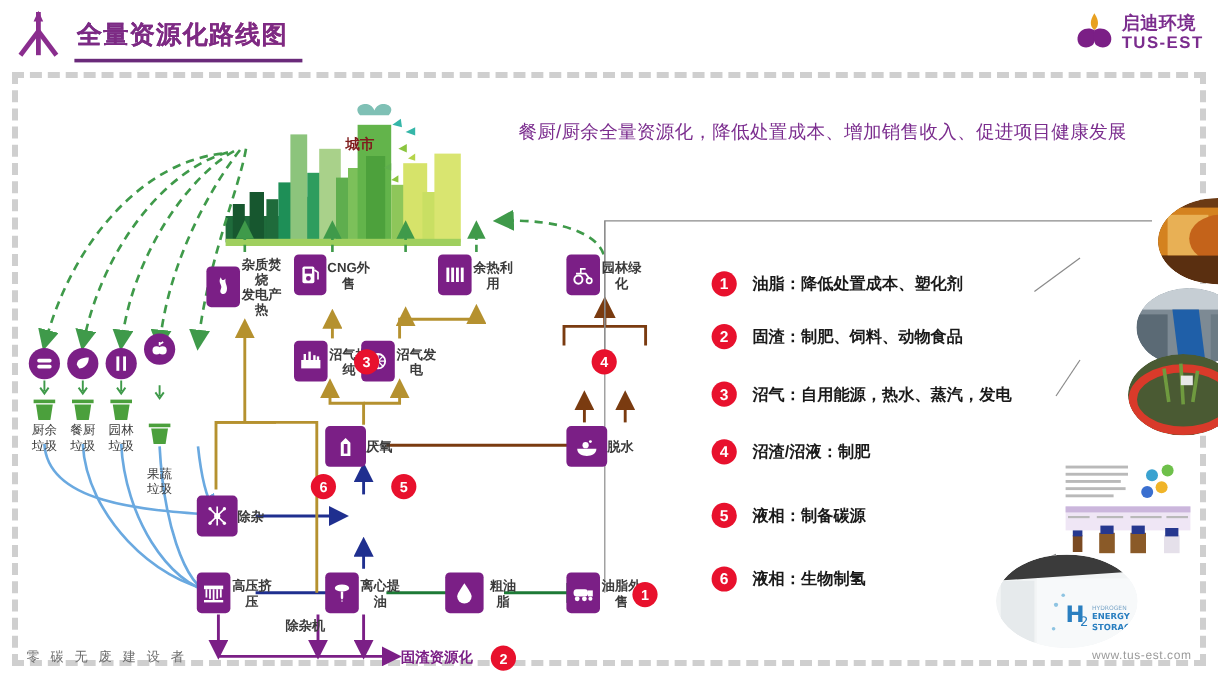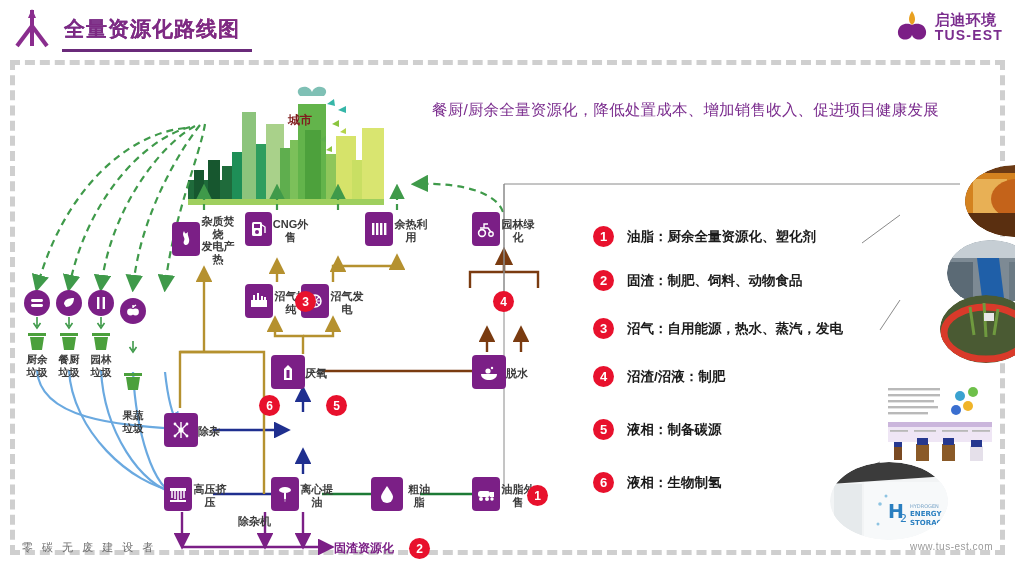--- a/index.html
+++ b/index.html
@@ -37,21 +37,21 @@
   .tile{width:34px;height:34px;border-radius:4px;background:#7b1f86;
     display:flex;align-items:center;justify-content:center;color:#fff;}
   .tile svg{display:block;}
   .nlabel{margin-top:3px;font-size:11px;color:#3b3b3b;text-align:center;line-height:1.15;white-space:pre-line;font-weight:bold;}
 
   
   .src{position:absolute;display:flex;flex-direction:column;align-items:center;width:44px;margin-left:-22px;}
   .src-circle{width:26px;height:26px;border-radius:50%;background:#7b1f86;display:flex;align-items:center;justify-content:center;}
   .src-arrow{width:10px;height:13px;margin:1px 0;}
   .bin{width:22px;height:20px;}
-  .src-label{margin-top:2px;font-size:10.5px;color:#3b3b3b;line-height:1.2;white-space:pre-line;font-weight:bold;}
+  .src-label{margin-top:2px;font-size:10.5px;color:#3b3b3b;line-height:1.2;white-space:pre-line;font-weight:normal;}
 
   
   .badge{position:absolute;width:19px;height:19px;border-radius:50%;background:#e8112d;
     color:#fff;font-size:12px;font-weight:bold;display:flex;align-items:center;justify-content:center;
     box-shadow:0 0 0 1px #e8112d;}
   .legend-badge{position:absolute;width:21px;height:21px;border-radius:50%;background:#e8112d;
     color:#fff;font-size:13px;font-weight:bold;display:flex;align-items:center;justify-content:center;}
   .legend-text{position:absolute;font-size:13.5px;color:#1a1a1a;white-space:nowrap;font-weight:bold;}
 
   
@@ -263,21 +263,21 @@
     <svg class="src-arrow" viewBox="0 0 10 13">
         <path d="M5 0 L5 9 M1.5 6 L5 11 L8.5 6" stroke="#3f9a4a" stroke-width="1.6" fill="none"></path>
       </svg>
     <svg class="bin" viewBox="0 0 22 20">
         <rect x="2" y="2" width="18" height="3" fill="#4ba03c"></rect>
         <path d="M4 6 L18 6 L16 19 L6 19 Z" fill="#4ba03c"></path>
       </svg>
     <div class="src-label">园林
 垃圾</div>
   </div>
-  <div class="src" style="left:133px;top:298px;gap:16px;">
+  <div class="src" style="left:133px;top:278px;gap:16px;">
     <div class="src-circle">
       <svg width="16" height="16" viewBox="0 0 16 16">
           <circle cx="5.5" cy="9" r="3.4" fill="#fff"></circle>
           <circle cx="10.5" cy="9" r="3.4" fill="#fff"></circle>
           <path d="M8 5 L8 2 M8 4 L11 2" stroke="#fff" stroke-width="1.4"></path>
         </svg>
     </div>
     <svg class="src-arrow" viewBox="0 0 10 13">
         <path d="M5 0 L5 9 M1.5 6 L5 11 L8.5 6" stroke="#3f9a4a" stroke-width="1.6" fill="none"></path>
       </svg>
@@ -544,21 +544,21 @@
         <text x="80" y="54" font-family="DejaVu Sans" font-size="7" font-weight="bold" fill="#2a7fc0">ENERGY</text>
         <text x="80" y="63" font-family="DejaVu Sans" font-size="7" font-weight="bold" fill="#2a7fc0">STORAGE</text>
         <circle cx="50" cy="42" r="1.8" fill="#8ec4e2"></circle>
           <circle cx="56" cy="34" r="1.5" fill="#8ec4e2"></circle>
           <circle cx="48" cy="62" r="1.5" fill="#8ec4e2"></circle>
       </g>
     </svg>
   </div>
 
   <div class="legend-badge" style="left:593px;top:226px;">1</div>
-  <div class="legend-text" style="left:627px;top:228px;">油脂：厨余全量资源化、塑化剂</div>
+  <div class="legend-text" style="left:627px;top:228px;">油脂：降低处置成本、塑化剂</div>
 
   <div class="legend-badge" style="left:593px;top:270px;">2</div>
   <div class="legend-text" style="left:627px;top:272px;">固渣：制肥、饲料、动物食品</div>
 
   <div class="legend-badge" style="left:593px;top:318px;">3</div>
   <div class="legend-text" style="left:627px;top:320px;">沼气：自用能源，热水、蒸汽，发电</div>
 
   <div class="legend-badge" style="left:593px;top:366px;">4</div>
   <div class="legend-text" style="left:627px;top:368px;">沼渣/沼液：制肥</div>
 

